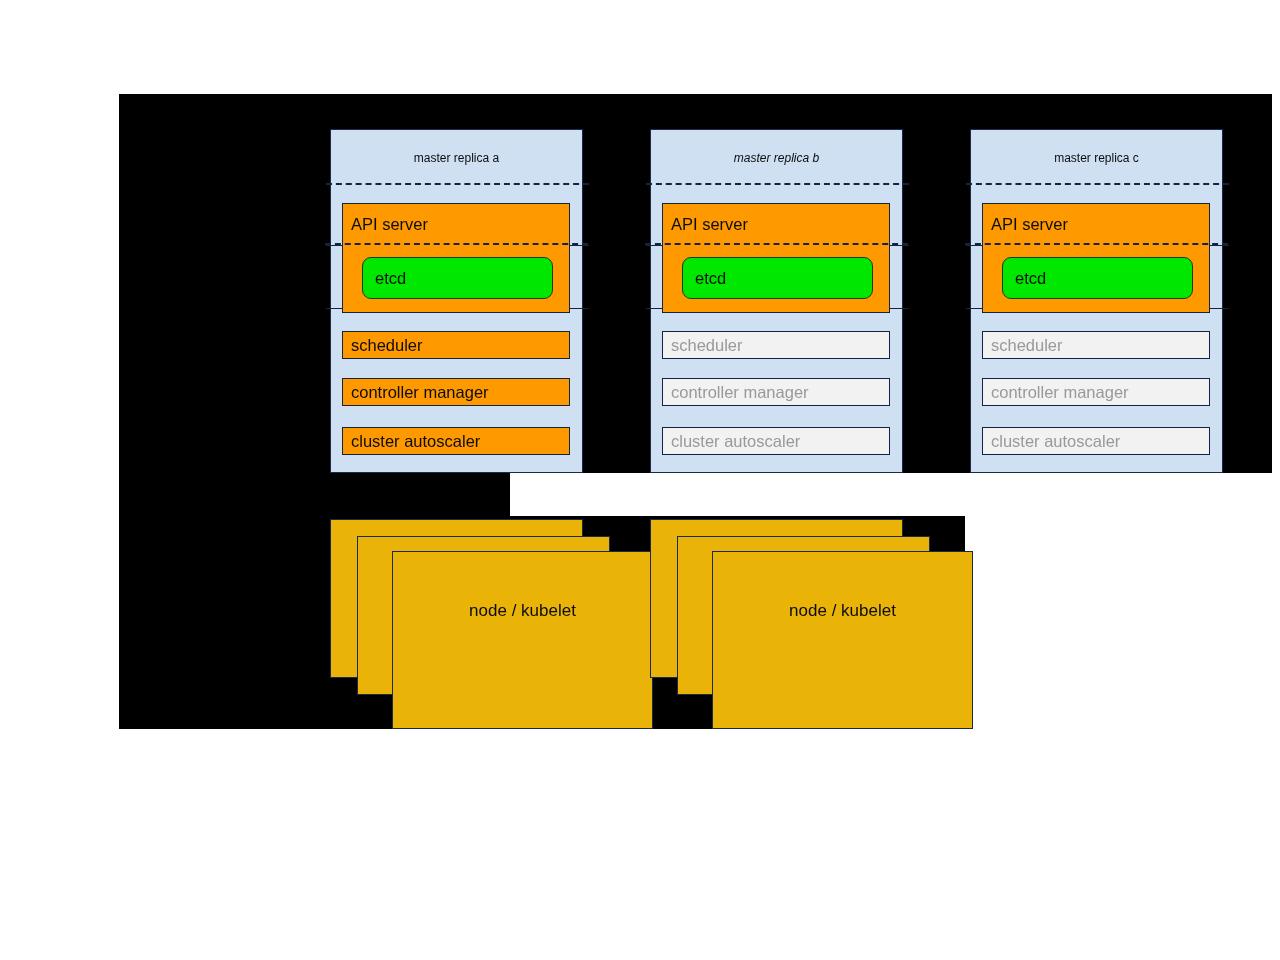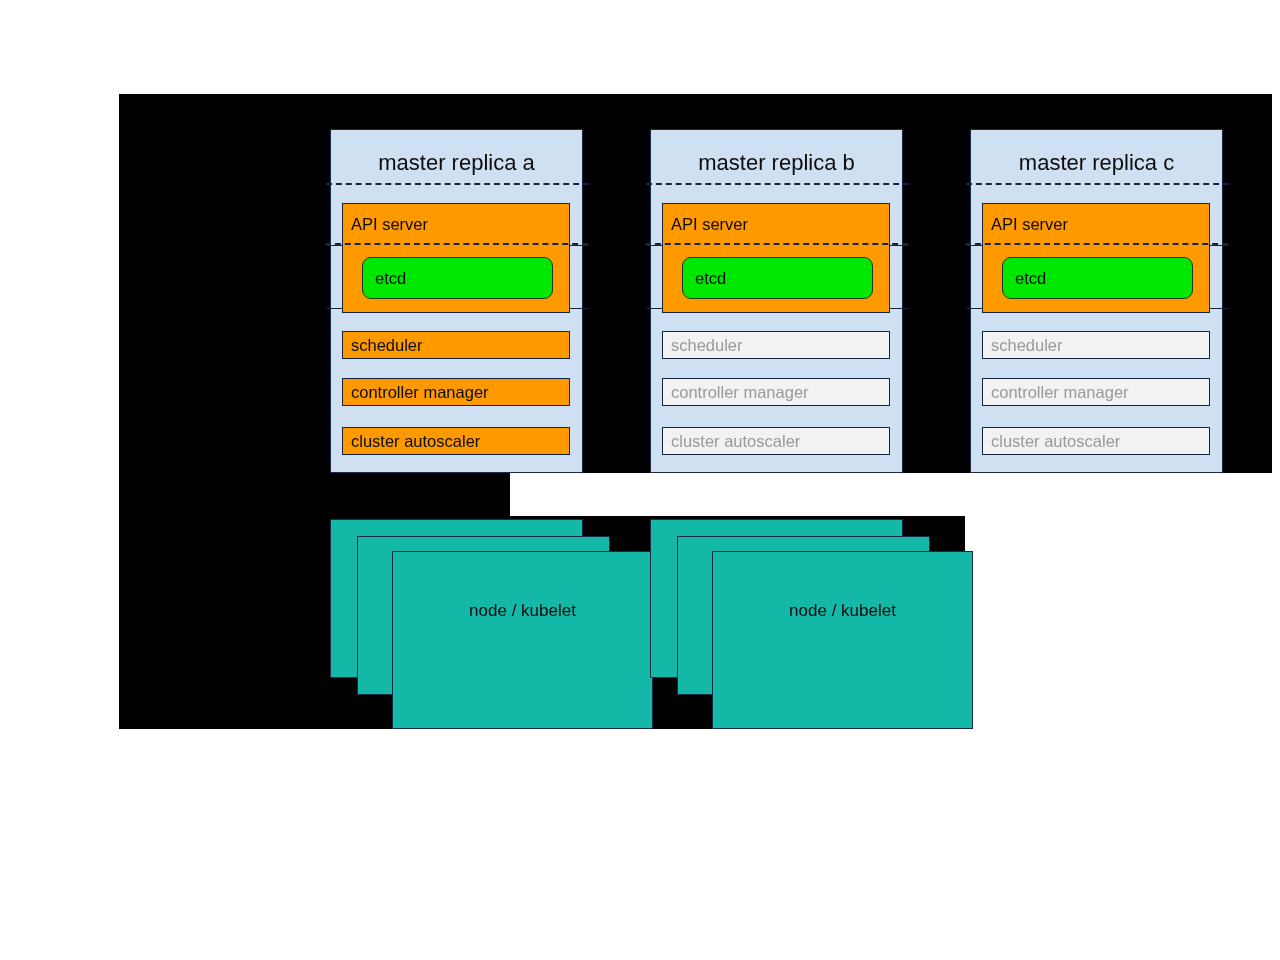--- a/index.html
+++ b/index.html
@@ -30,21 +30,21 @@
   
   .replica-panel {
     background: #cfe0f3;
     border: 1px solid #1b2a49;
   }
   .replica-title {
     position: absolute;
     left: 0;
     right: 0;
     text-align: center;
-    font-size: 22px;
+    font-size: 12px;
     color: #0d0d0d;
     line-height: 1;
   }
 
   
   .dashed-sep {
     position: absolute;
     border-top: 2px dashed #14233f;
     height: 0;
   }
@@ -84,21 +84,21 @@
     align-items: center;
     font-size: 16.5px;
     color: #0d0d0d;
     padding-left: 12px;
   }
 
   
   .node-card {
     position: absolute;
     box-sizing: border-box;
-    background: #14b8a6;
+    background: #eab308;
     border: 1px solid #1b2a49;
   }
   .node-label {
     position: absolute;
     left: 0;
     right: 0;
     text-align: center;
     font-size: 17px;
     color: #0d0d0d;
     line-height: 1;
@@ -132,21 +132,21 @@
     <span>scheduler</span>
   </div>
   <div class="comp-box comp-active" style="left:342px; top:378px; width:228px; height:28px;">
     <span>controller manager</span>
   </div>
   <div class="comp-box comp-active" style="left:342px; top:427px; width:228px; height:28px;">
     <span>cluster autoscaler</span>
   </div>
 
   <div class="abs replica-panel" style="left:650px; top:129px; width:253px; height:344px;">
-    <div class="replica-title" style="top:22px;">master replica b</div>
+    <div class="replica-title" style="top:22px;font-style:italic;">master replica b</div>
     <div class="dashed-sep" style="left:-5px; width:263px; top:53px;"></div>
     <div class="solid-sep" style="left:-5px; width:263px; top:115px;"></div>
     <div class="solid-sep" style="left:-5px; width:263px; top:178px;"></div>
   </div>
 
   <div class="comp-box comp-active" style="left:662px; top:203px; width:228px; height:110px;">
     <span style="position:absolute; top:11px; left:8px;">API server</span>
   </div>
   <div class="dashed-sep" style="left:645px; width:263px; top:243px; z-index:5;"></div>
   <div class="etcd-box" style="left:682px; top:257px; width:191px; height:42px; z-index:6;">

